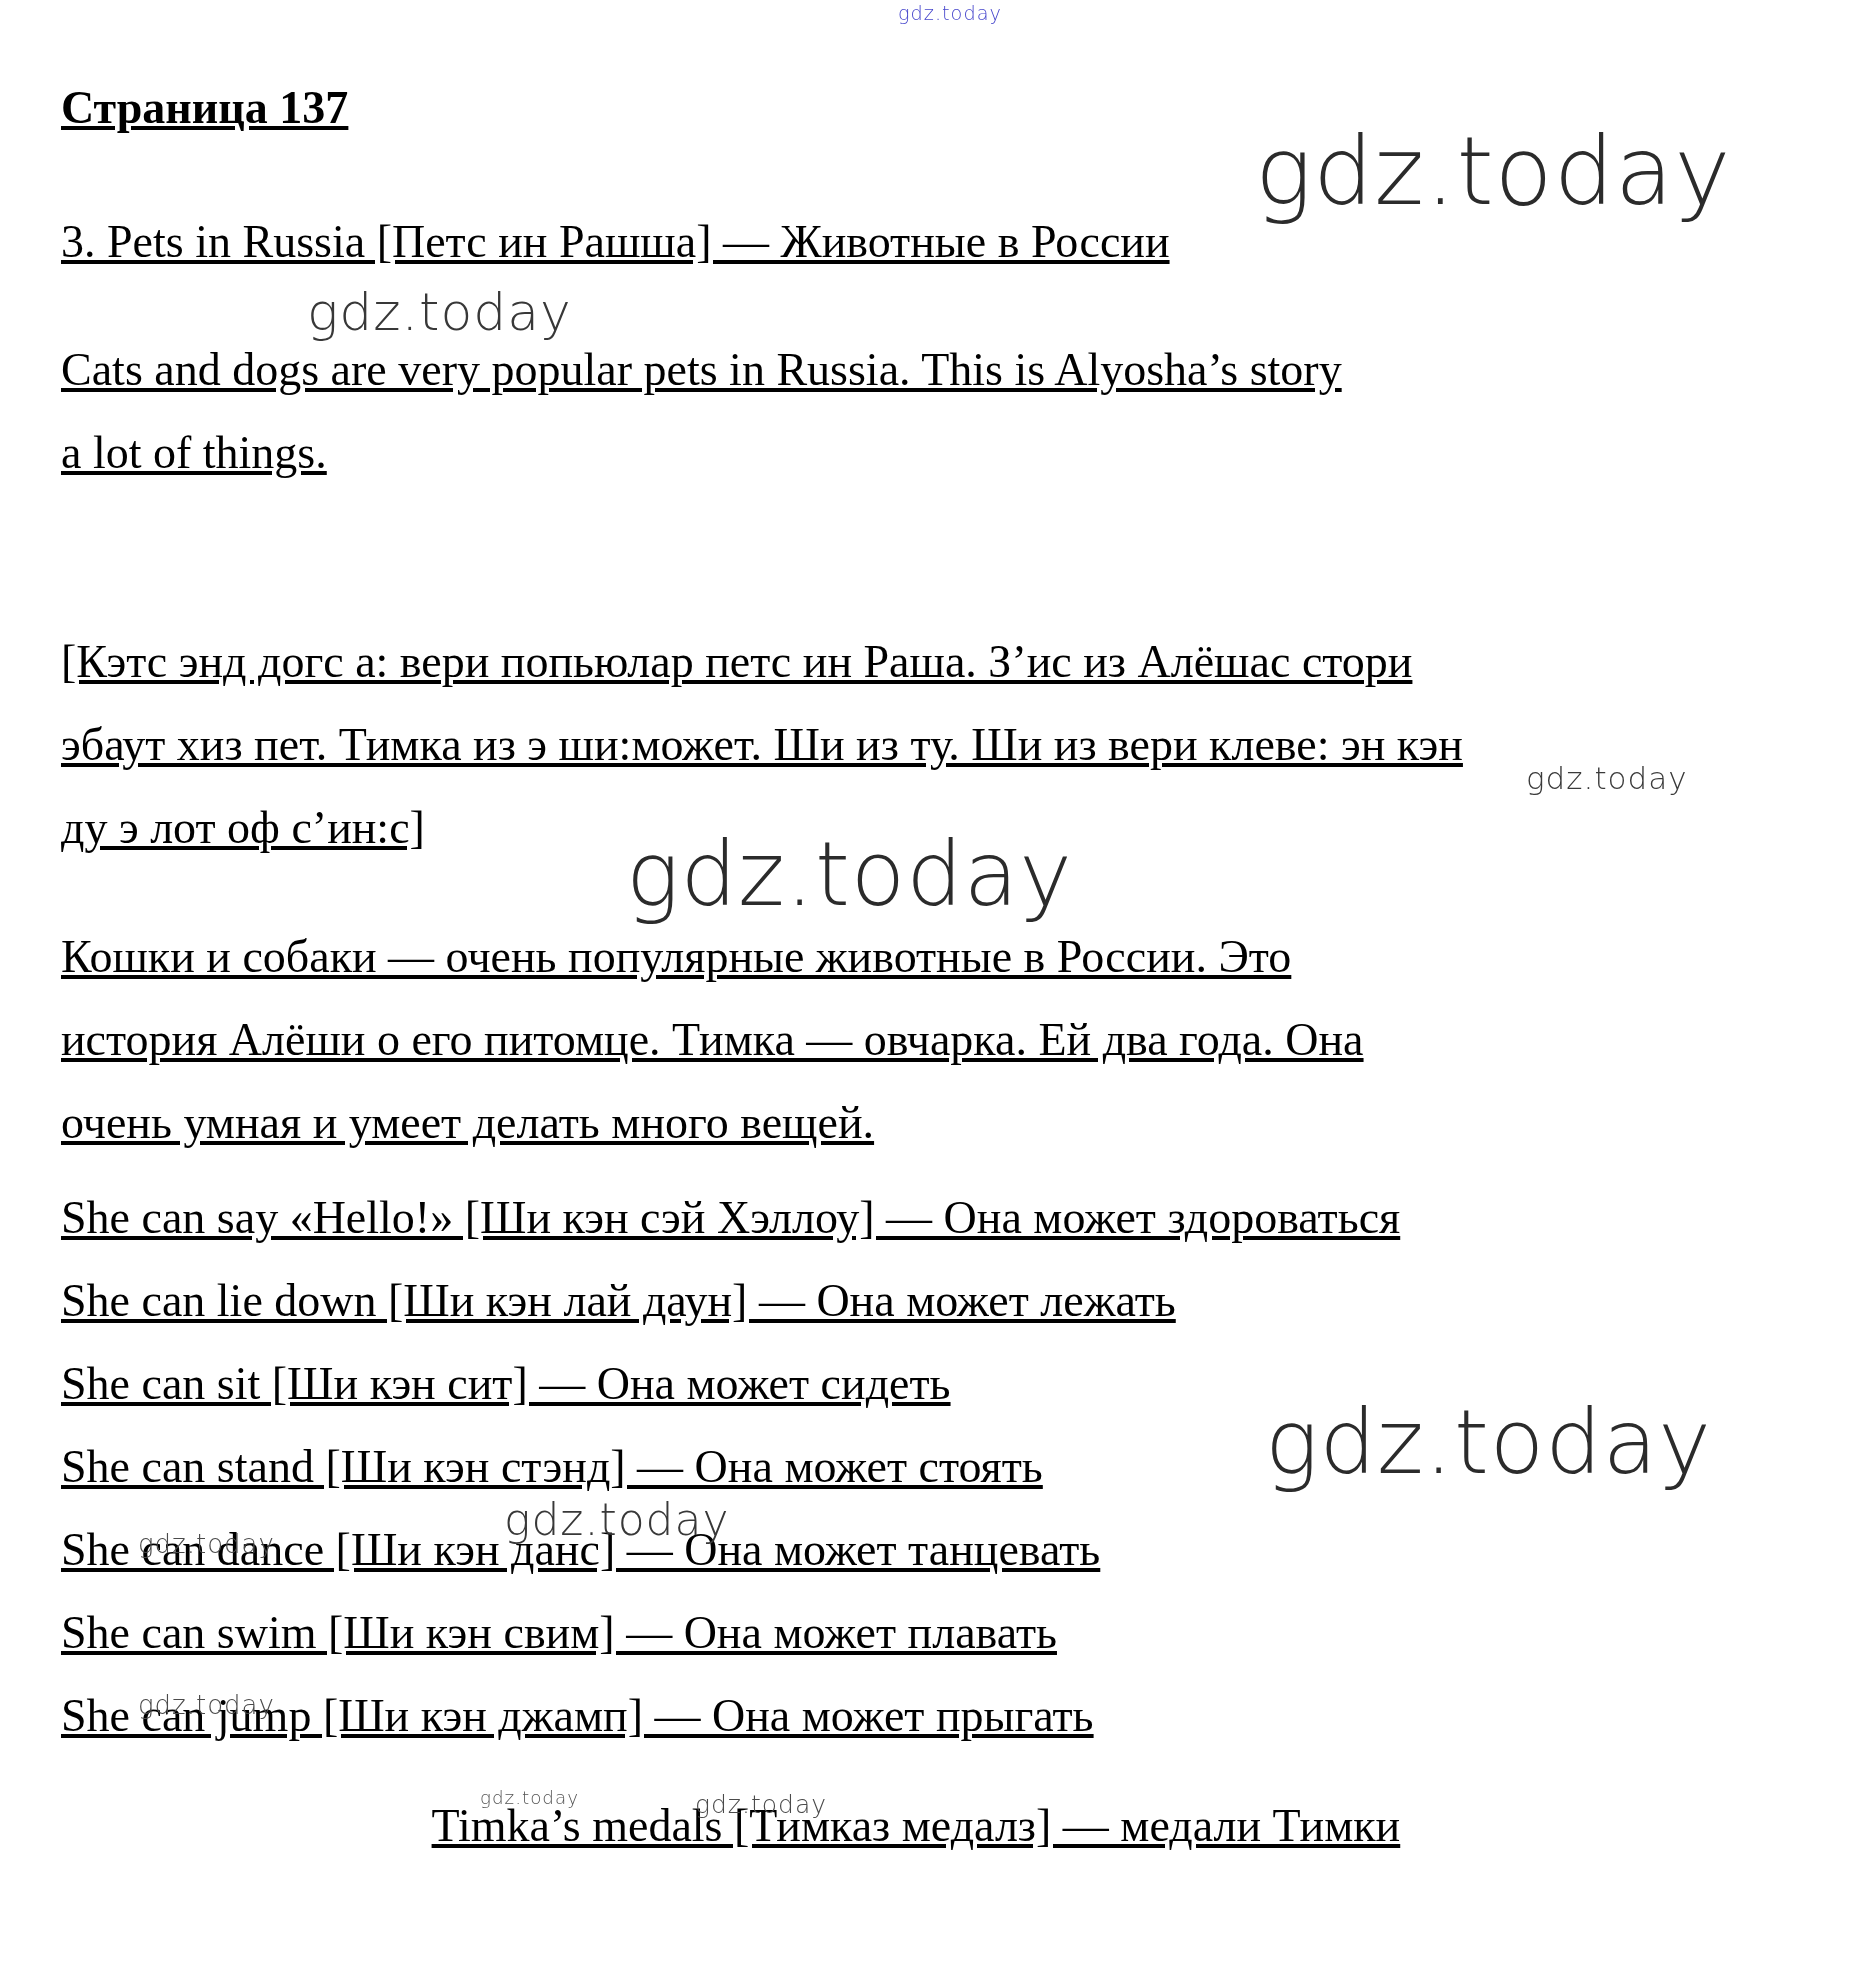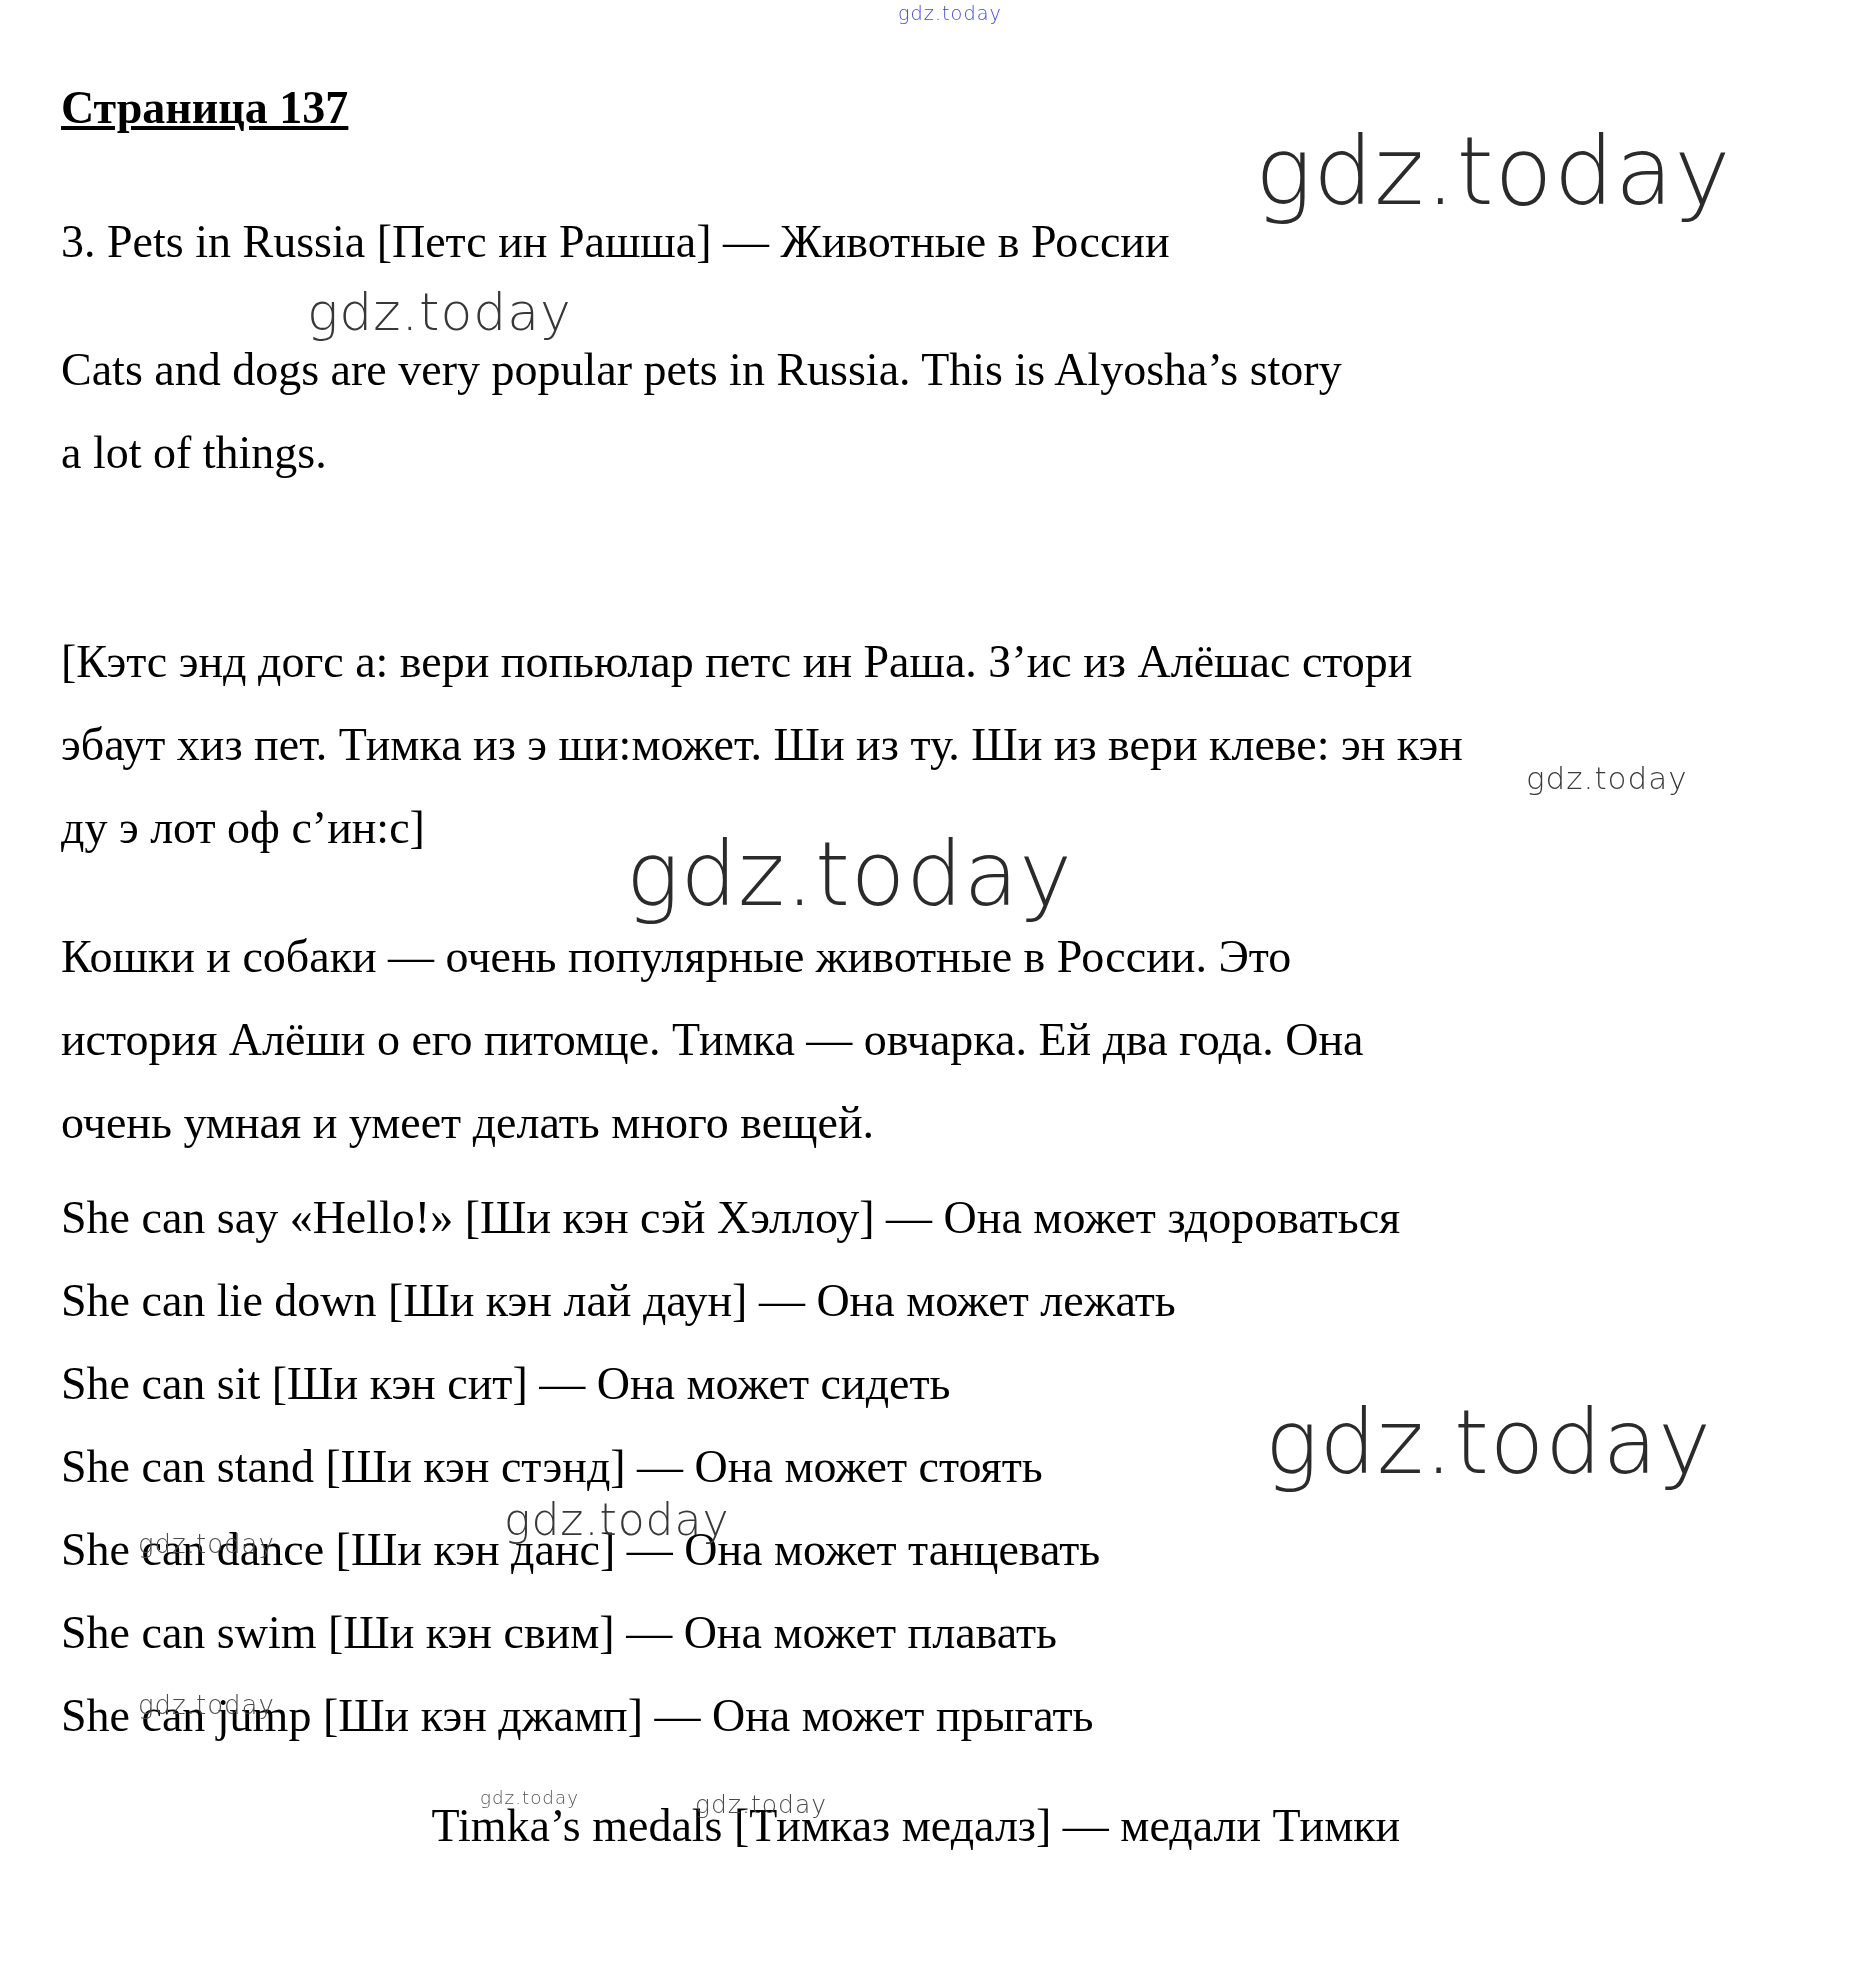--- a/index.html
+++ b/index.html
@@ -16,20 +16,21 @@
     color: #000000;
   }
   .page {
     position: absolute;
     inset: 0;
   }
   .line {
     white-space: nowrap;
     line-height: 83px;
     font-size: 46px;
+    text-decoration: underline;
   }
   .heading {
     position: absolute;
     left: 61px;
     top: 66px;
     font-weight: bold;
     font-size: 46px;
     line-height: 83px;
     margin: 0;
     text-decoration: underline;

